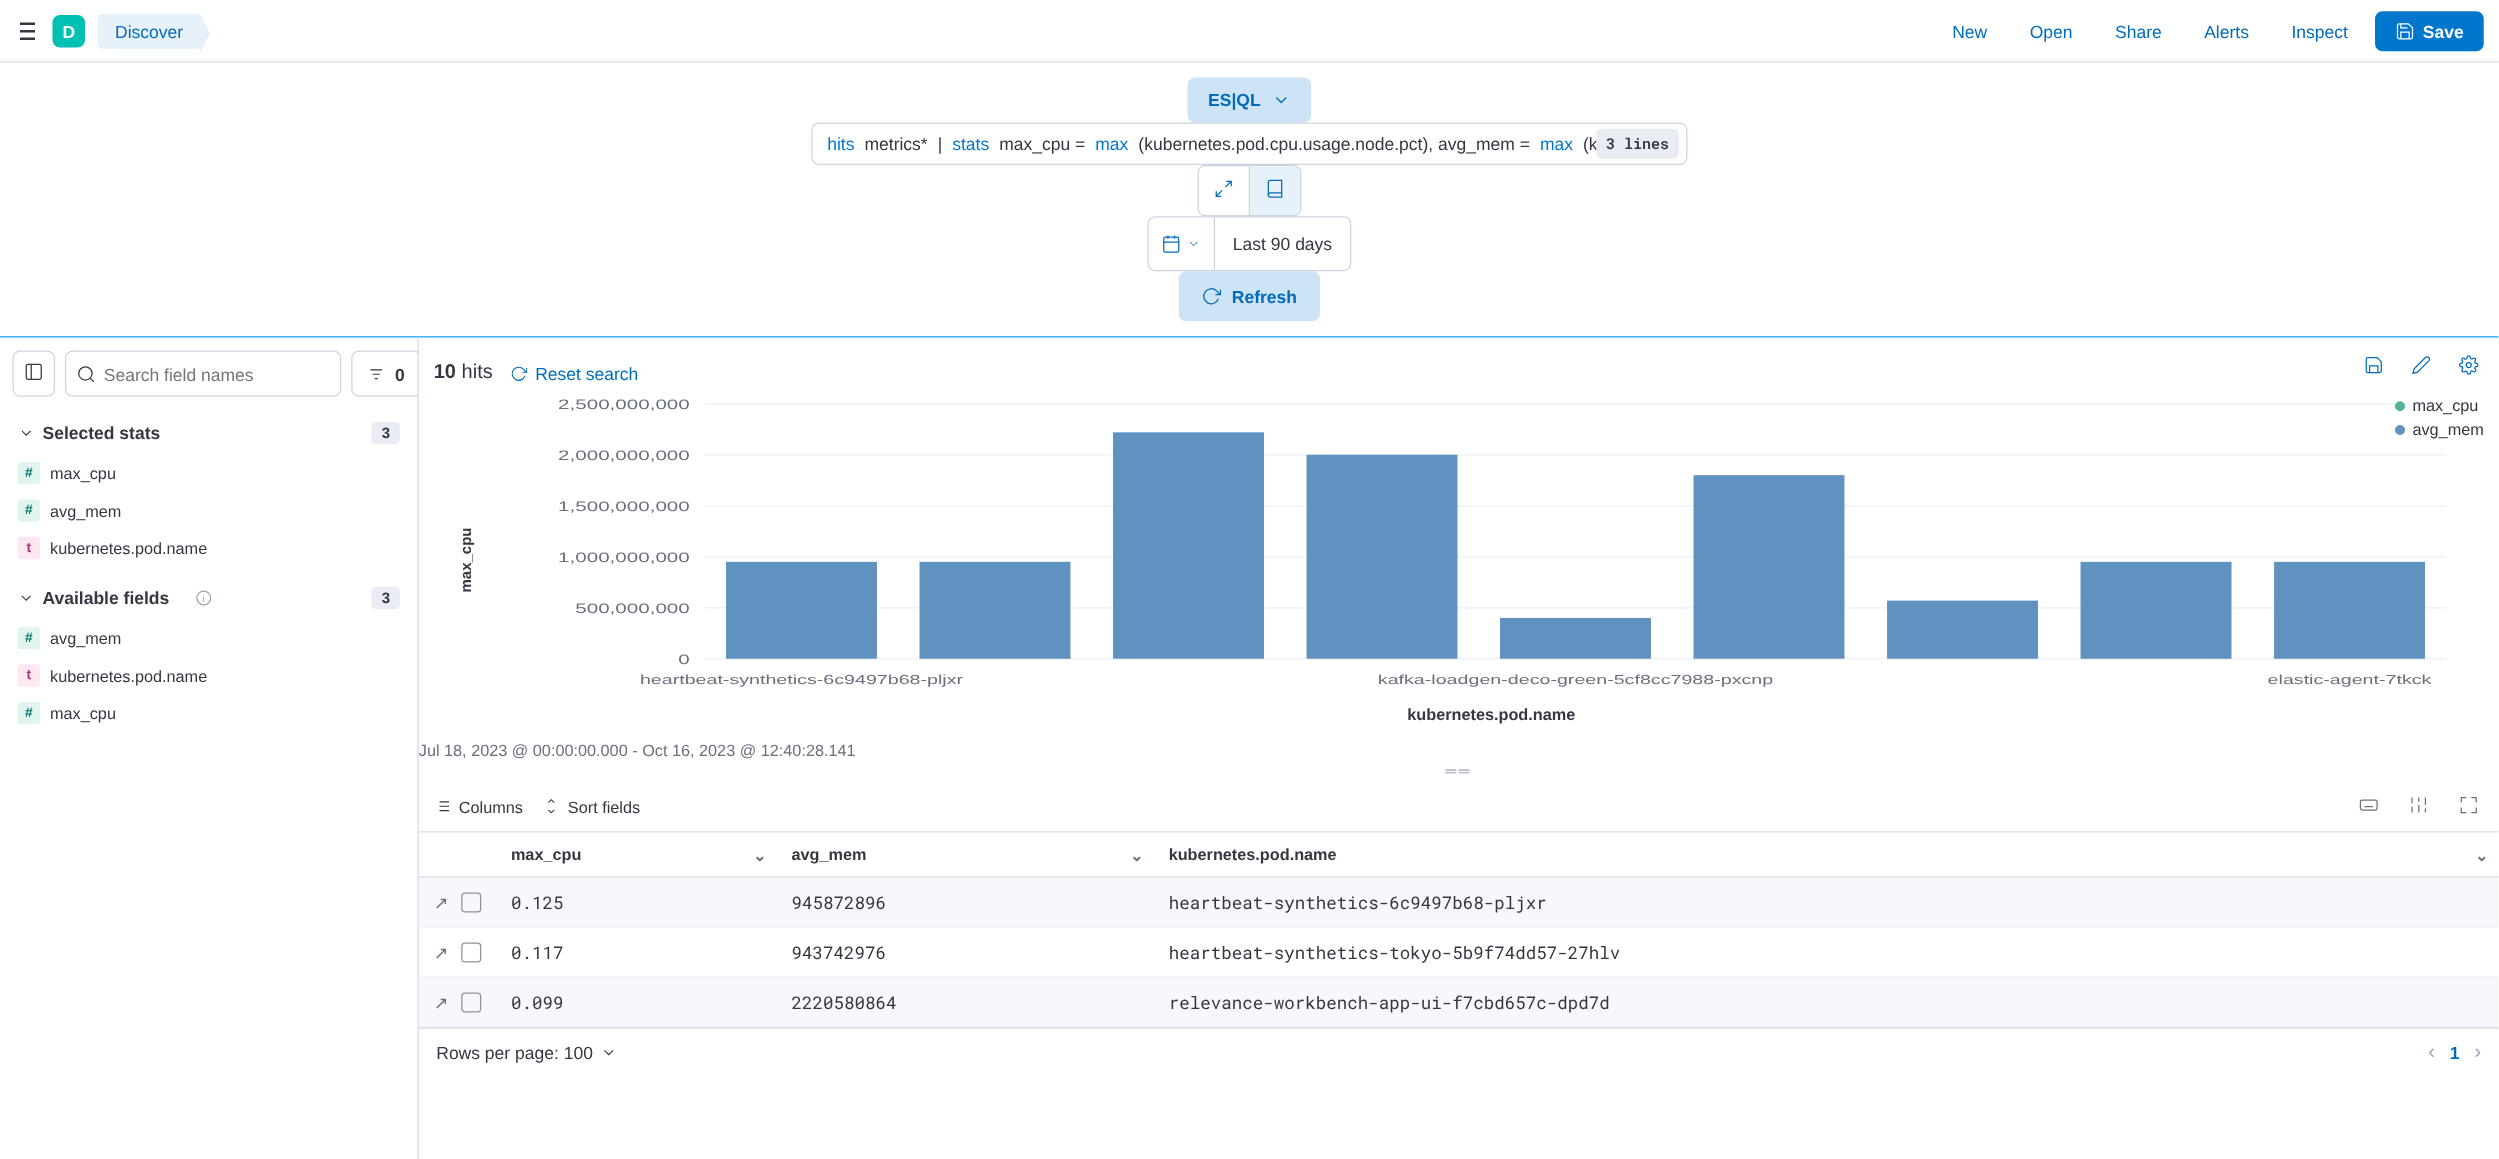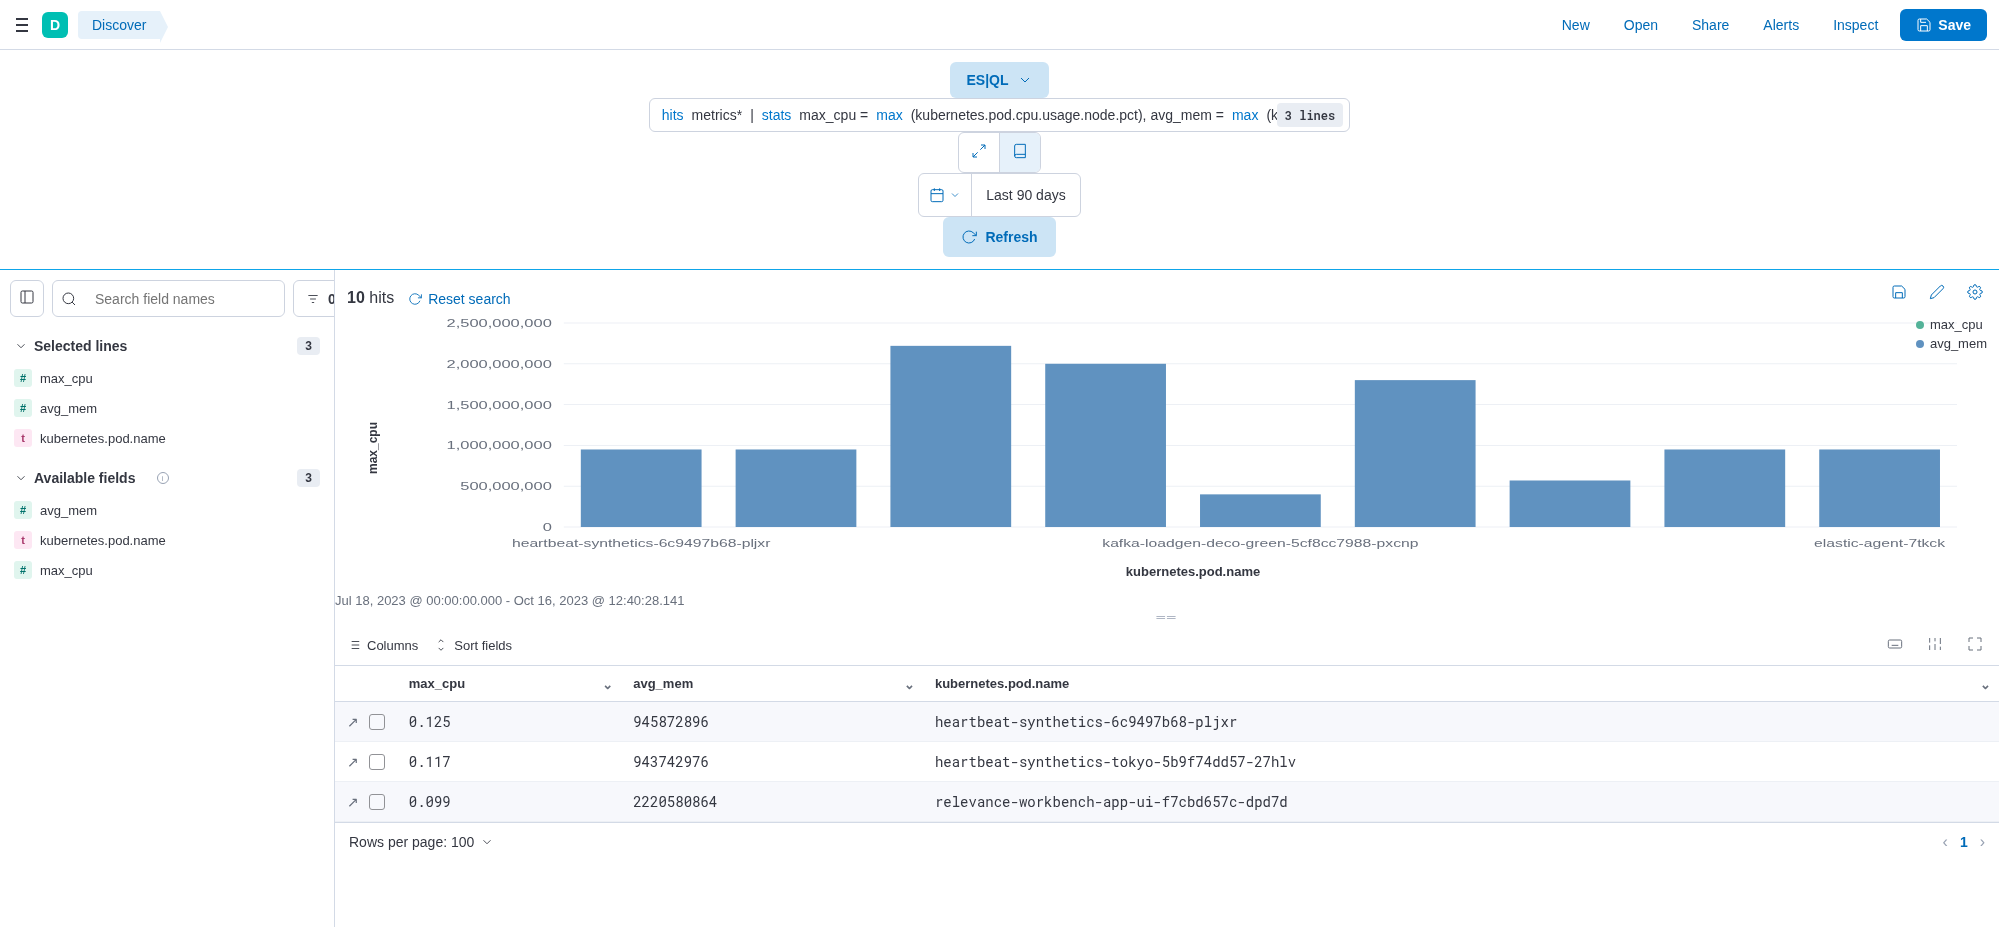--- a/index.html
+++ b/index.html
@@ -24,21 +24,21 @@
 .query-action { padding: 10px 12px; cursor: pointer; color: #006bb8; border-right: 1px solid #cdd3df; }
 .query-action:last-child { border-right: none; background: #e6f1fa; }
 .date-picker { border: 1px solid #cdd3df; border-radius: 6px; display: flex; align-items: center; height: 44px; overflow: hidden; }
 .date-icon { padding: 0 10px; border-right: 1px solid #cdd3df; height: 100%; display: flex; align-items: center; cursor: pointer; color: #006bb8; gap: 4px; }
 .date-label { padding: 0 14px; font-weight: 500; }
 .refresh-btn { background: #cce4f5; color: #006bb8; border-radius: 6px; padding: 12px 18px; display: flex; align-items: center; gap: 8px; font-weight: 600; cursor: pointer; }
 .main { display: flex; height: calc(100vh - 114px); }
 .sidebar { width: 335px; border-right: 1px solid #d3dae6; padding: 10px; overflow-y: auto; }
 .side-top { display: flex; gap: 8px; margin-bottom: 12px; }
 .side-top-btn { border: 1px solid #cdd3df; border-radius: 6px; padding: 8px; cursor: pointer; }
-.side-search { flex: 1; border: 1px solid #cdd3df; border-radius: 6px; display: flex; align-items: center; padding: 0 8px; gap: 18px; }
+.side-search { flex: 1; border: 1px solid #cdd3df; border-radius: 6px; display: flex; align-items: center; padding: 0 8px; gap: 6px; }
 .side-search input { border: none; outline: none; flex: 1; font-size: 14px; }
 .side-filter-count { border: 1px solid #cdd3df; border-radius: 6px; padding: 8px 12px; display: flex; align-items: center; gap: 8px; font-weight: 600; }
 .field-section-hdr { display: flex; align-items: center; padding: 8px 4px; cursor: pointer; gap: 6px; }
 .field-section-hdr .label { font-weight: 700; flex: 1; }
 .field-count-badge { background: #e9edf3; border-radius: 4px; padding: 2px 8px; font-size: 12px; font-weight: 700; }
 .field-item { display: flex; align-items: center; padding: 6px 4px; gap: 8px; cursor: pointer; font-size: 13px; }
 .field-type { width: 18px; height: 18px; border-radius: 3px; display: flex; align-items: center; justify-content: center; font-size: 11px; font-weight: 700; }
 .ft-num { background: #e0f5ee; color: #00726b; }
 .ft-txt { background: #fde7f3; color: #a8376a; }
 .content { flex: 1; display: flex; flex-direction: column; overflow: hidden; }
@@ -188,21 +188,21 @@
             <line x1="10" y1="18" x2="14" y2="18"></line>
           </svg>
         <span>0</span>
       </div>
     </div>
 
     <div class="field-section-hdr">
       <svg class="icon" viewBox="0 0 24 24" style="width:14px;height:14px">
           <polyline points="6 9 12 15 18 9"></polyline>
         </svg>
-      <span class="label">Selected lines</span>
+      <span class="label">Selected stats</span>
       <span class="field-count-badge">3</span>
     </div>
     <div id="selected-list">
         <div class="field-item">
           <span class="field-type ft-num">#</span>
           <span>max_cpu</span>
         </div>
         <div class="field-item">
           <span class="field-type ft-num">#</span>
           <span>avg_mem</span>

